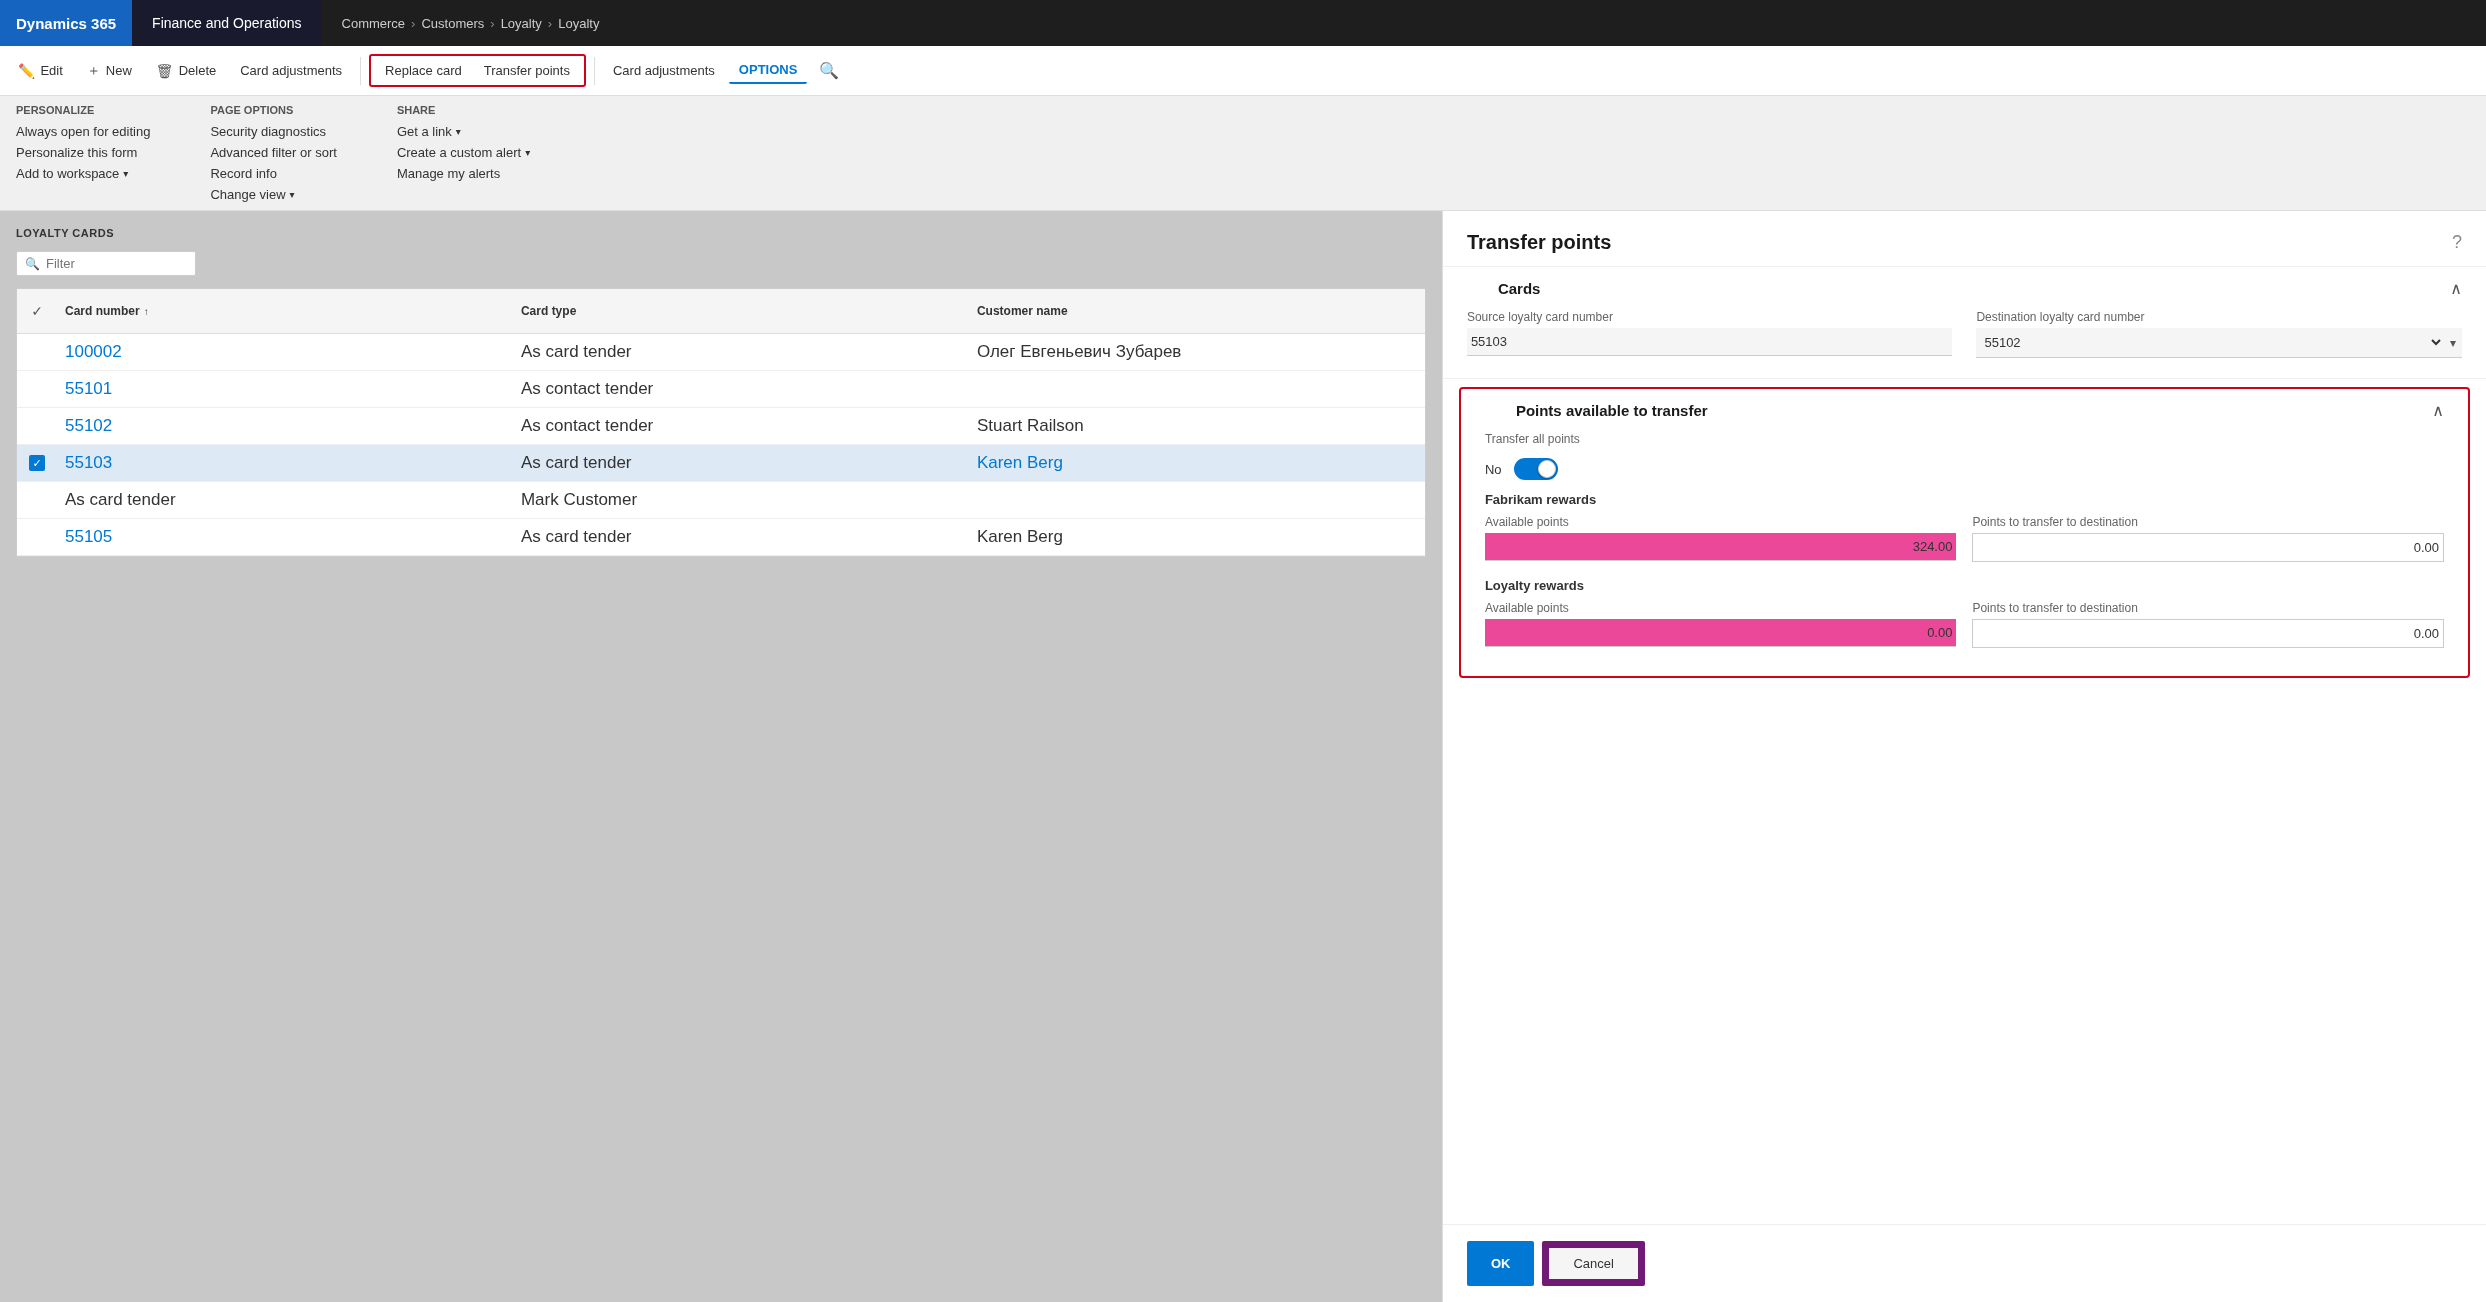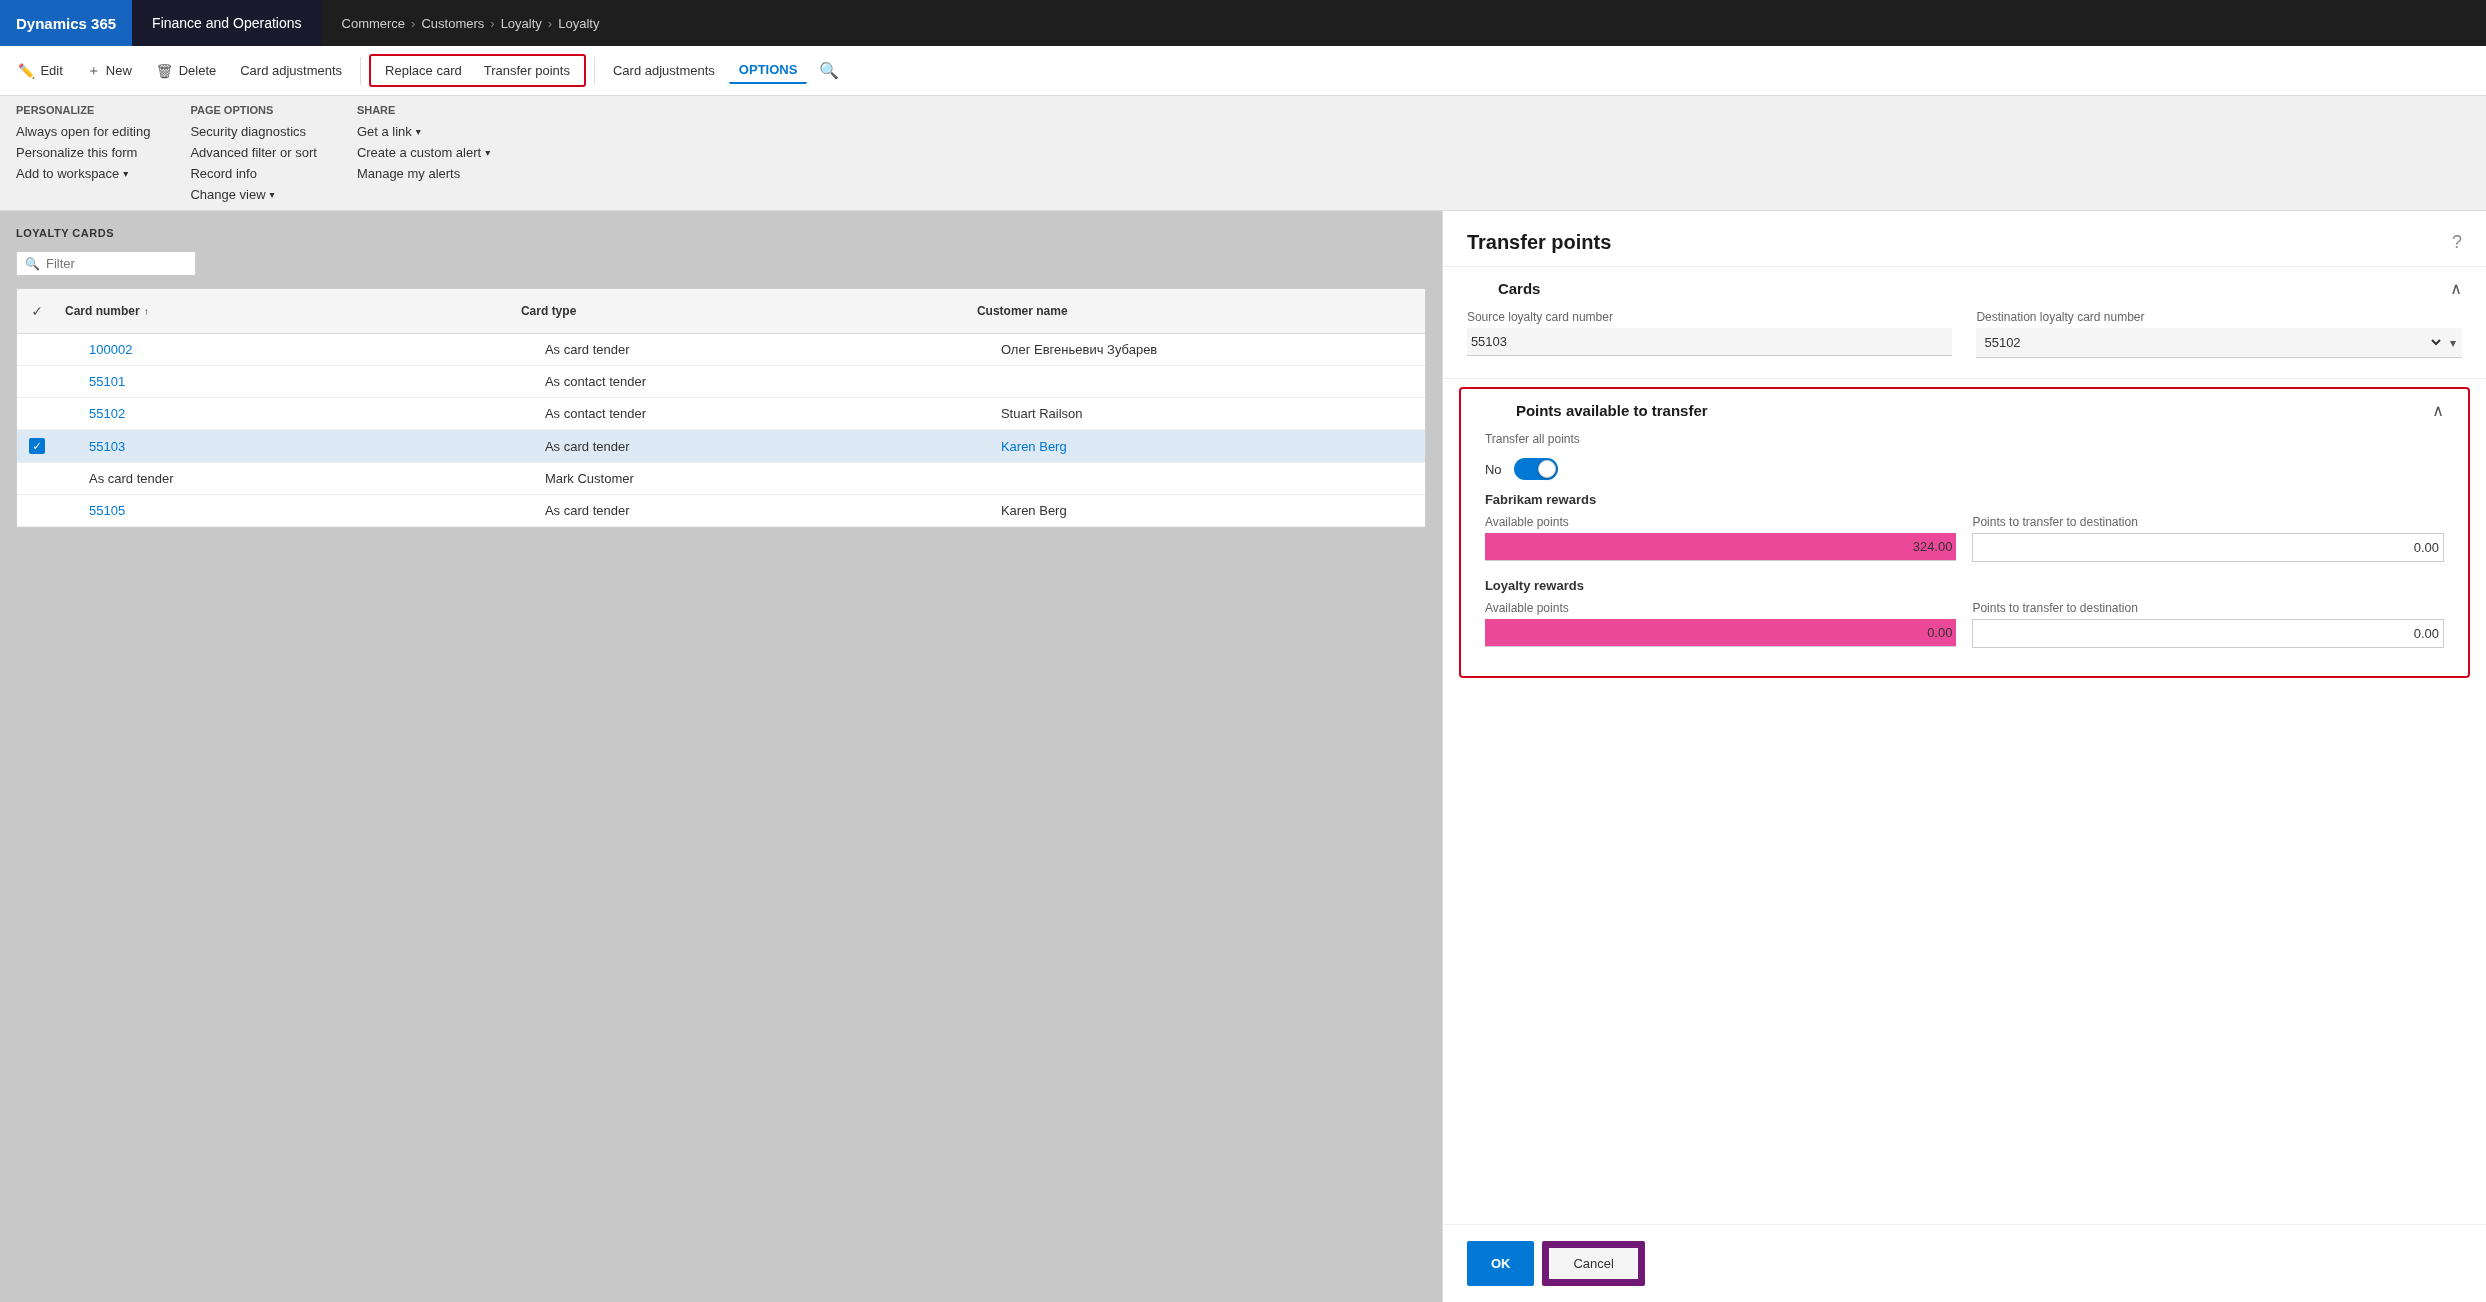--- a/index.html
+++ b/index.html
@@ -104,21 +104,21 @@
     }
 
     
     .dropdown-menu-bar {
       background: #f0f0f0;
       border-bottom: 1px solid #ddd;
       display: flex;
       align-items: flex-start;
       padding: 8px 16px;
       flex-shrink: 0;
-      gap: 40px;
+      gap: 60px;
     }
     .dropdown-section { display: flex; flex-direction: column; gap: 6px; }
     .dropdown-section-title { font-size: 11px; font-weight: 600; color: #555; text-transform: uppercase; margin-bottom: 2px; }
     .dropdown-link {
       font-size: 13px;
       color: #333;
       cursor: pointer;
       display: flex;
       align-items: center;
       gap: 4px;
@@ -197,25 +197,24 @@
     .sort-icon { font-size: 10px; }
     .table-row {
       display: grid;
       grid-template-columns: 40px 1fr 1fr 1fr;
       border-bottom: 1px solid #eee;
       cursor: pointer;
     }
     .table-row.selected { background: #dde9f5; }
     .table-cell {
       padding: 8px 8px;
-      font-size: 13px;
-      color: #333;
-      display: flex;
-      align-items: center;
-      margin-left: 24px;
+      font-size: 17px;
+      color: #333;
+      display: flex;
+      align-items: center;
     }
     .table-cell.link { color: #0078d4; cursor: pointer; }
     .check-cell {
       padding: 8px;
       display: flex;
       align-items: center;
       justify-content: center;
     }
     .check-mark {
       color: #fff;

